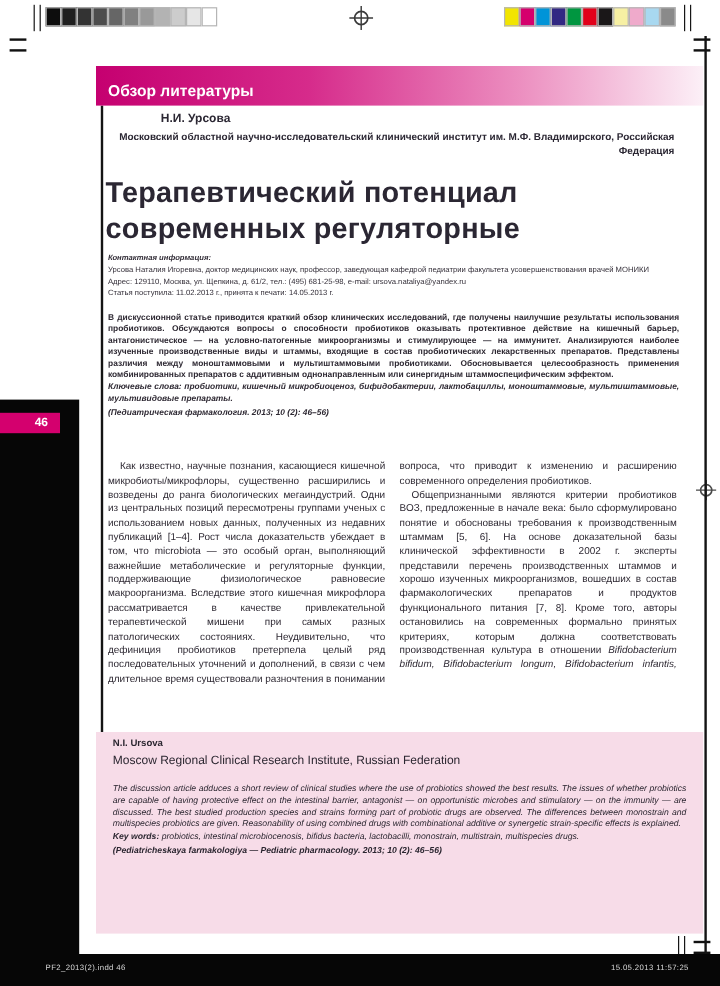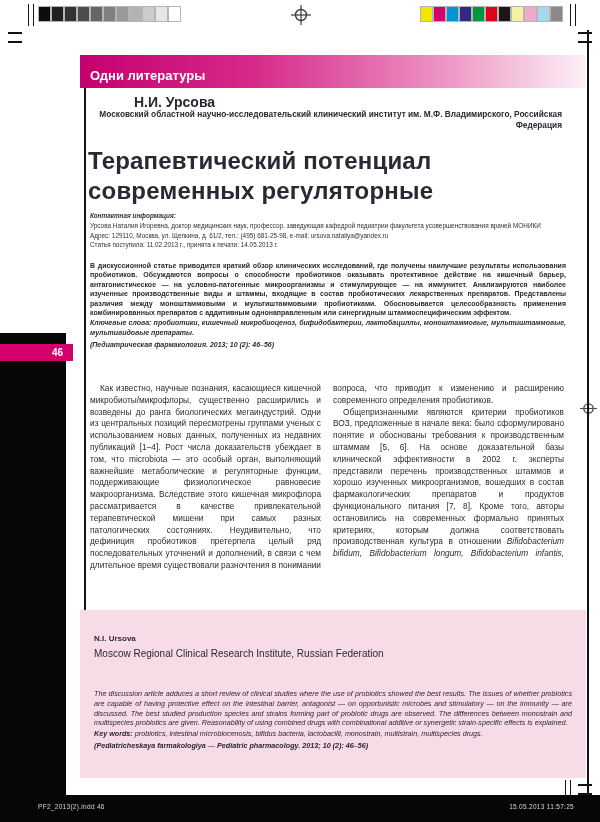--- a/index.html
+++ b/index.html
@@ -18,48 +18,48 @@
   .edge-band{position:absolute;left:0;top:333px;width:66px;height:489px;background:#060606;}
   .bottom-bar{position:absolute;left:0;top:795px;width:600px;height:27px;background:#060606;}
   .footer-text{position:absolute;top:803px;font-size:6.5px;color:#d8d8d8;letter-spacing:0.3px;}
   #footer-file{left:38px;}
   #footer-time{right:26px;}
   
   .band{position:absolute;left:80px;top:55px;width:506px;height:33px;
         background:linear-gradient(90deg,#c50070 0%,#d62b8b 35%,#ec8fc0 70%,#fcf0f7 100%);}
   .band-label{position:absolute;left:10px;bottom:5px;color:#ffffff;font-weight:bold;font-size:13px;}
   
-  .page-tab{position:absolute;left:0;top:344px;width:73px;height:17px;background:#d4006e;
+  .page-tab{position:absolute;left:0;top:344px;width:50px;height:17px;background:#d4006e;
             color:#fff;font-weight:bold;font-size:10px;line-height:17px;text-align:right;
             padding-right:10px;box-sizing:border-box;}
   
-  .author{position:absolute;left:90px;top:94px;font-size:14px;font-weight:bold;color:#2b2733;padding-left:44px;}
+  .author{position:absolute;left:90px;top:94px;font-size:10px;font-weight:bold;color:#2b2733;padding-left:44px;}
   .affiliation{position:absolute;left:90px;top:109px;width:472px;font-size:8.3px;font-weight:bold;
                line-height:10.5px;color:#2b2733;text-align:right;}
   .ru-title{position:absolute;left:88px;top:146px;width:420px;font-size:24px;font-weight:bold;
             line-height:30px;color:#2b2733;letter-spacing:0.2px;}
   .contact{position:absolute;left:90px;top:211px;width:476px;font-size:6.4px;line-height:9.8px;color:#332e38;}
   .contact .c-head{font-weight:bold;font-style:italic;}
   .ru-abstract{position:absolute;left:90px;top:261px;width:476px;font-size:7px;line-height:9.4px;
                font-weight:700;text-align:justify;color:#2e2933;}
   .ru-keywords{margin-top:1px;font-style:italic;font-weight:700;text-align:justify;}
   .ru-citation{margin-top:3px;font-style:italic;font-weight:700;}
   
   .body-cols{position:absolute;left:90px;top:383px;width:474px;height:194px;
              column-count:2;column-gap:12px;font-size:8.3px;line-height:11.8px;
              text-align:justify;color:#2e2933;overflow:hidden;}
   .body-cols p{margin:0;text-indent:10px;}
   .species{font-style:italic;}
   
   .en-box{position:absolute;left:80px;top:610px;width:506px;height:168px;background:#f7dce8;
-          box-sizing:border-box;padding:24px 14px;color:#2b2630;}
+          box-sizing:border-box;padding:5px 14px;color:#2b2630;}
   .en-author{font-size:8px;font-weight:bold;}
   .en-affil{font-size:10px;margin-top:5px;}
   .en-title{font-size:16px;font-weight:bold;margin-top:11px;color:#1f1b24;}
-  .en-abstract{font-size:7.2px;line-height:9.8px;font-style:italic;text-align:justify;margin-top:30px;}
+  .en-abstract{font-size:7.2px;line-height:9.8px;font-style:italic;text-align:justify;margin-top:12px;}
   .en-kw{font-size:7.2px;font-style:italic;margin-top:1px;text-align:justify;}
   .en-kw b{font-weight:bold;}
   .en-cite{font-size:7.2px;font-style:italic;margin-top:3px;font-weight:bold;}
 </style>
 </head>
 <body>
 
 <div class="sheet">
 
   <div class="swatch-bar" id="grayscale-bar">
@@ -118,21 +118,21 @@
   <div class="croplines" style="left:570px;top:4px;height:22px;"></div>
   <div class="croplines" style="left:33px;top:780px;height:15px;"></div>
   <div class="croplines" style="left:565px;top:780px;height:15px;"></div>
   <div class="vline-left"></div>
   <div class="vline-right"></div>
 
   <div class="edge-band"></div>
   <div class="page-tab">46</div>
 
   <div class="band">
-    <span class="band-label">Одни литературы</span>
+    <span class="band-label">Обзор литературы</span>
   </div>
 
   <div class="author">Н.И. Урсова</div>
   <div class="affiliation">Московский областной научно-исследовательский клинический институт им. М.Ф. Владимирского, Российская Федерация</div>
   <div class="ru-title">Терапевтический потенциал современных регуляторные</div>
 
   <div class="contact">
     <div class="c-head">Контактная информация:</div>
     <div>Урсова Наталия Игоревна, доктор медицинских наук, профессор, заведующая кафедрой педиатрии факультета усовершенствования врачей МОНИКИ</div>
     <div>Адрес: 129110, Москва, ул. Щепкина, д. 61/2, тел.: (495) 681-25-98, e-mail: ursova.nataliya@yandex.ru</div>

